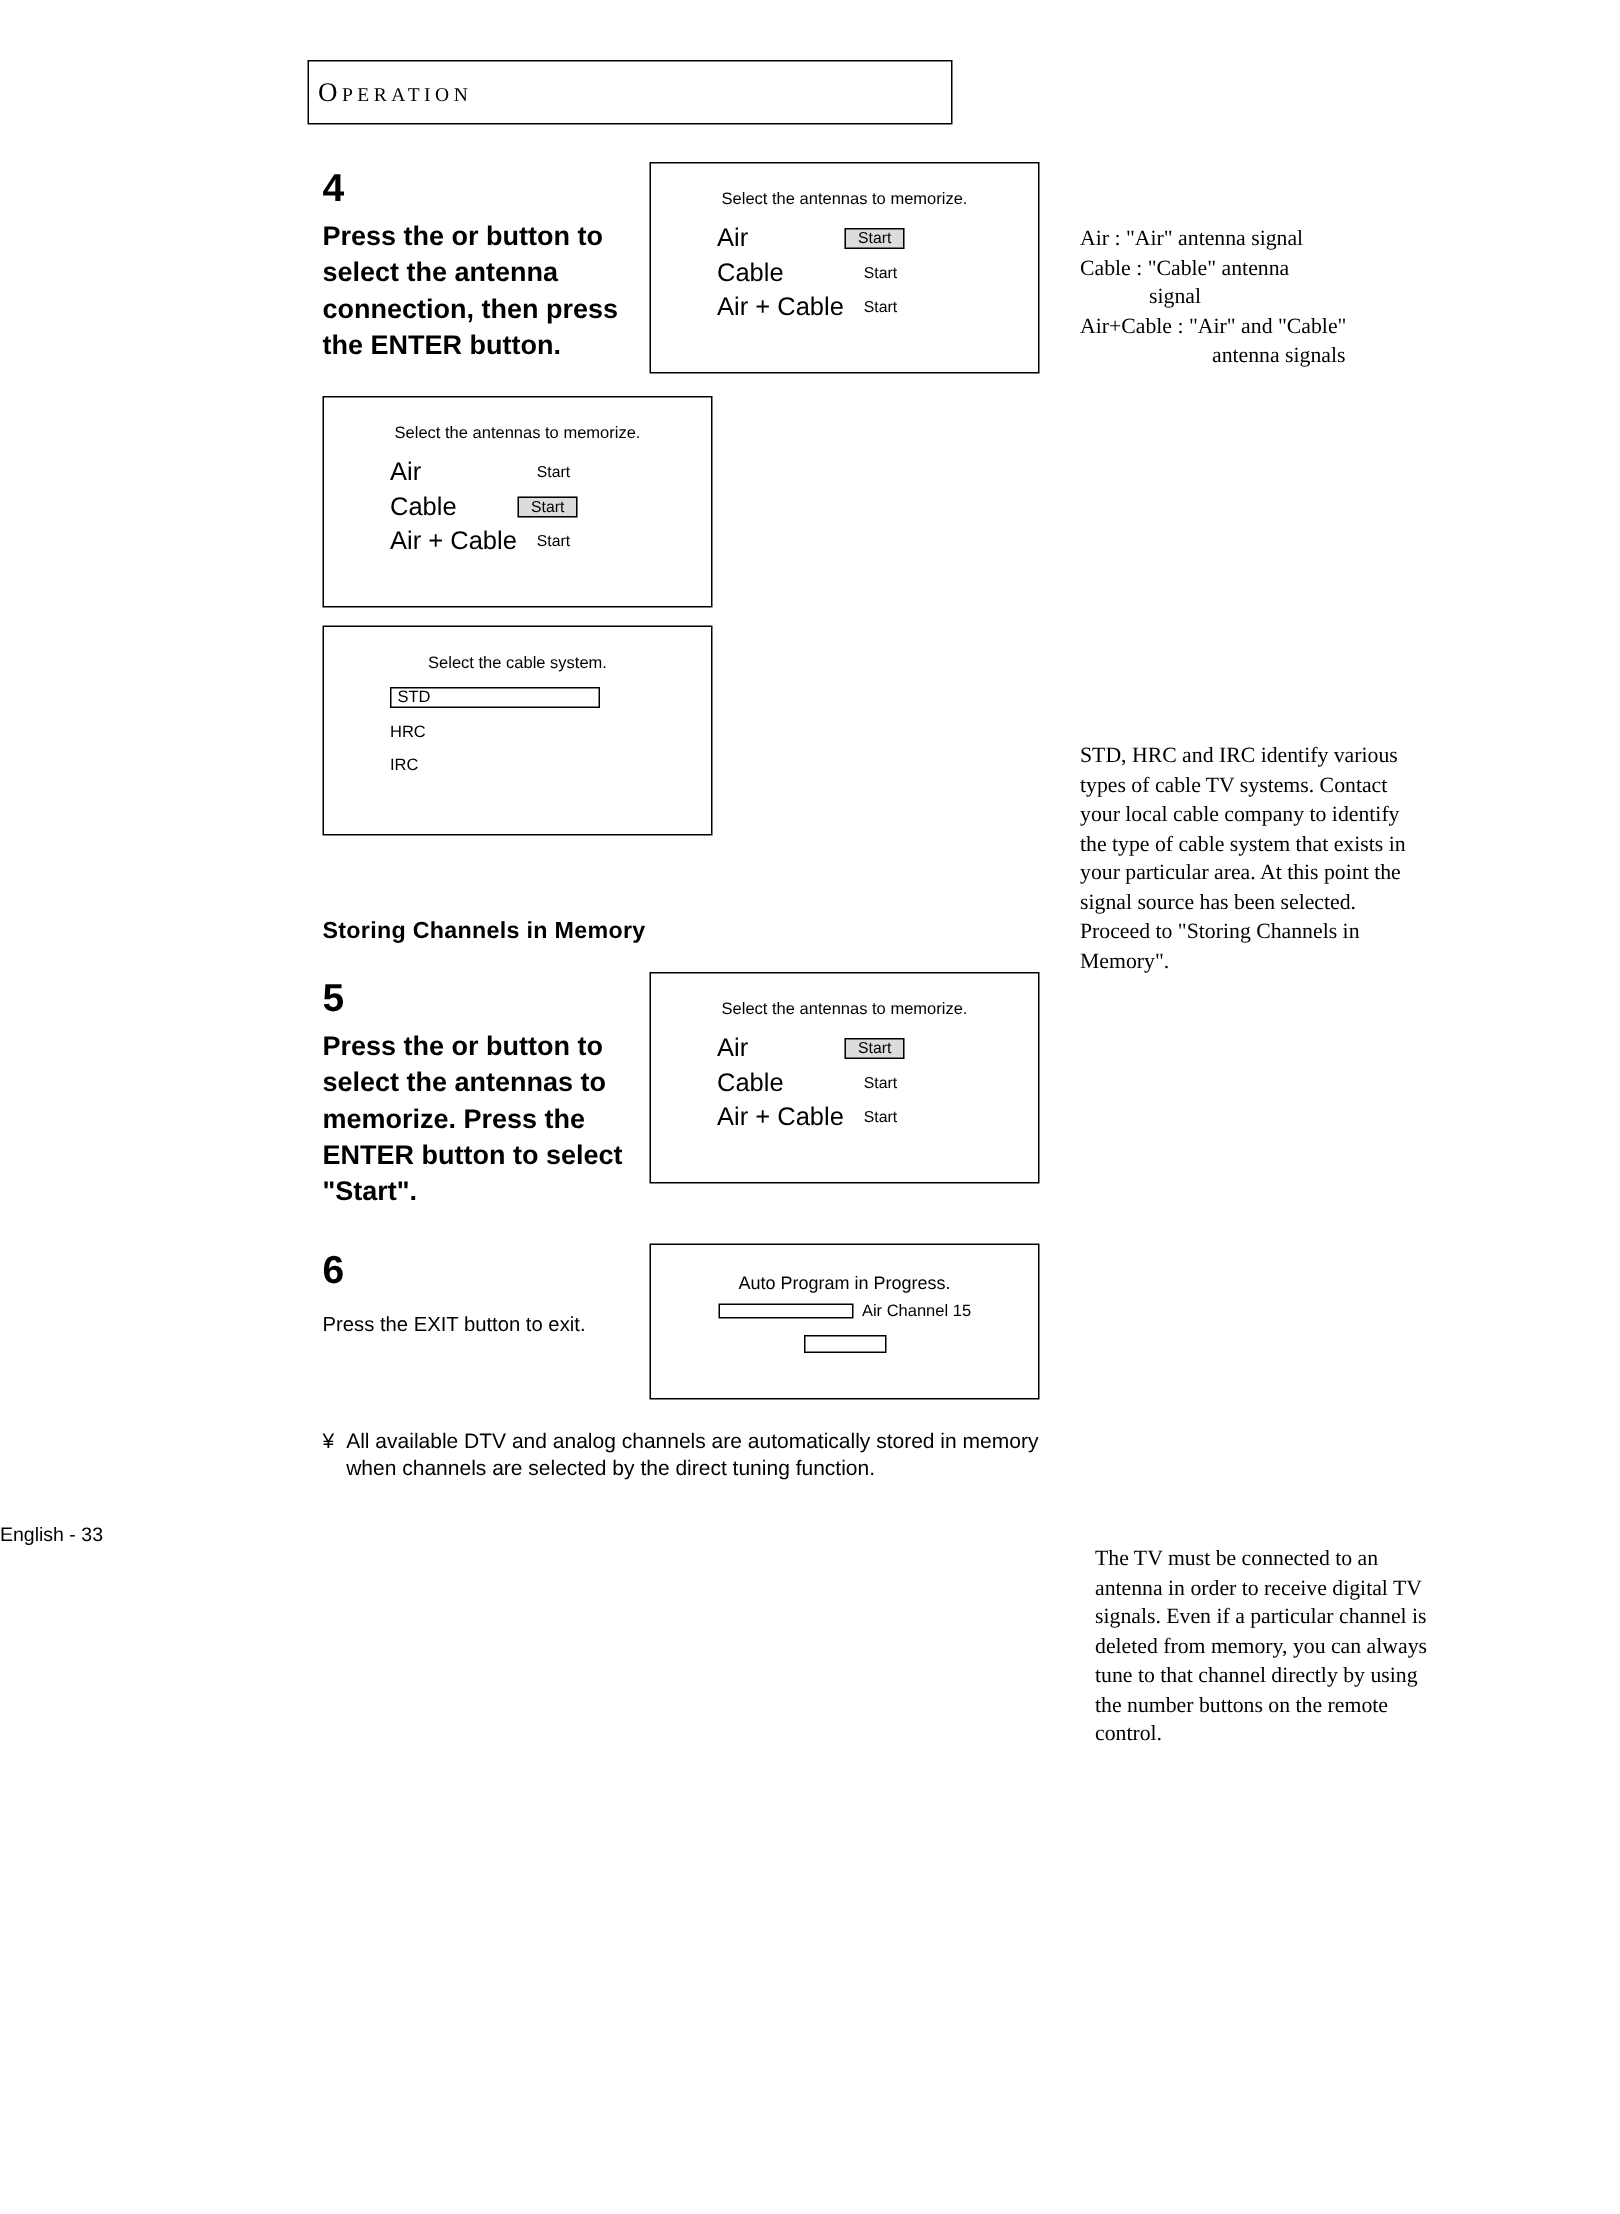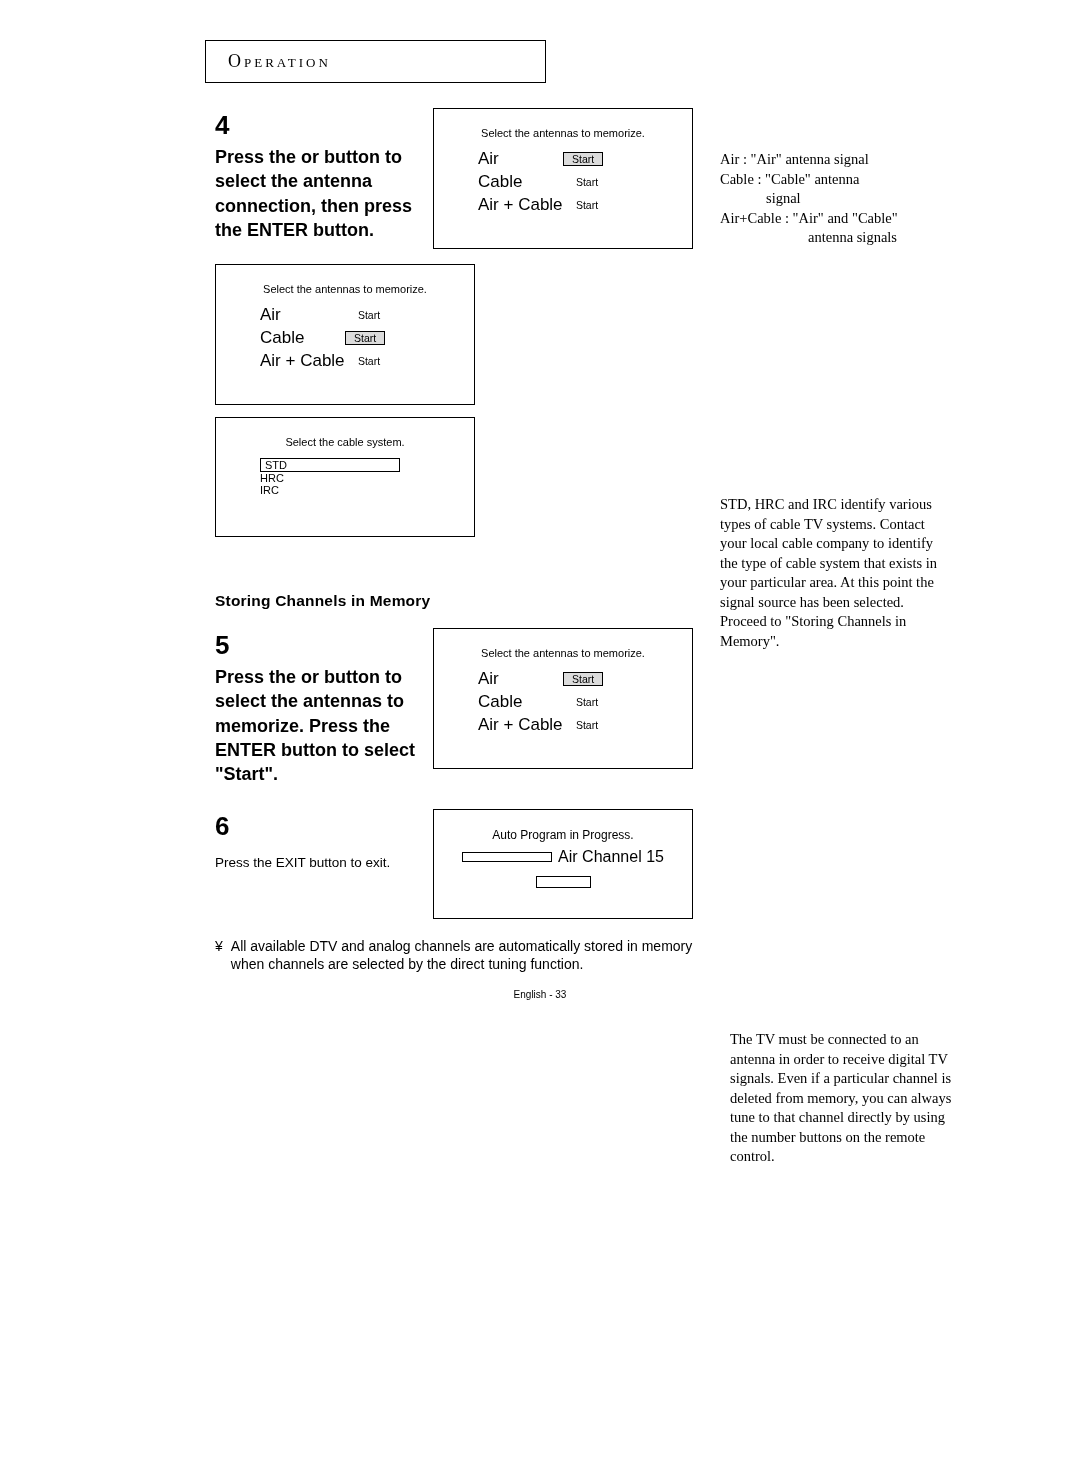--- a/index.html
+++ b/index.html
@@ -6,22 +6,22 @@
     body {
       background: #fff;
       font-family: Arial, Helvetica, sans-serif;
       width: 1080px;
       height: 1476px;
       padding: 40px 0;
       position: relative;
     }
     .section-header {
       border: 1.5px solid #000;
-      padding: 10px 22px;
-      width: 341px;
+      padding: 10px 6px;
+      width: 430px;
       margin-left: 205px;
       margin-bottom: 25px;
     }
     .section-header-text {
       font-variant: small-caps;
       letter-spacing: 3px;
       font-size: 18px;
       font-family: Georgia, serif;
     }
     .main-col {
@@ -71,21 +71,21 @@
     .start-box.highlight { background: #dcdcdc; }
     .plain-start { font-size: 10.5px; padding-left: 8px; min-width: 40px; text-align: center; }
     .side-note {
       position: absolute;
       font-family: Georgia, 'Times New Roman', serif;
       font-size: 14.5px;
       line-height: 1.35;
       width: 230px;
     }
     .cable-list { padding-left: 30px; }
-    .cable-item { font-size: 11px; margin-bottom: 0; }
+    .cable-item { font-size: 11px; margin-bottom: 10px; }
     .cable-item.sel {
       border: 1px solid #000;
       display: inline-block;
       padding: 0 4px;
       width: 140px;
     }
     .sub-header {
       font-size: 15.5px;
       font-weight: bold;
       margin: 55px 0 18px 215px;
@@ -115,23 +115,22 @@
     }
     .bottom-note {
       margin: 18px 0 0 215px;
       font-size: 14px;
       line-height: 1.35;
       width: 500px;
       display: flex;
       gap: 8px;
     }
     .pg-num {
-      text-align: center;
-      font-size: 10px;
-      margin-top: 15px;
+      font-size: 13px;
+      margin-top: 27px;
     }
     .exit-note { font-size: 13.5px; margin-top: 10px; font-weight: 500; }
     .indent-def { padding-left: 46px; }
     .indent-def2 { padding-left: 88px; }
   </style>
 </head>
 <body>
 
 <div class="section-header">
   <span class="section-header-text">Operation</span>
@@ -235,21 +234,21 @@
 <div class="main-col" style="margin-top:22px;">
   <div class="instr-col">
     <div class="step-num">6</div>
     <div class="exit-note">Press the EXIT button to exit.</div>
   </div>
   <div class="screen-col">
     <div class="progress-box">
       <div>Auto Program in Progress.</div>
       <div class="progress-bar-row">
         <div class="prog-outer"></div>
-        <span style="font-size:16px;">Air Channel 15</span>
+        <span style="font-size:11px;">Air Channel 15</span>
       </div>
       <div class="prog-small"></div>
     </div>
   </div>
 </div>
 
 <div class="side-note" style="top:1030px; left:730px;">The TV must be connected to an antenna in order to receive digital TV signals. Even if a particular channel is deleted from memory, you can always tune to that channel directly by using the number buttons on the remote control.</div>
 
 <div class="bottom-note">
   <span>¥</span>

